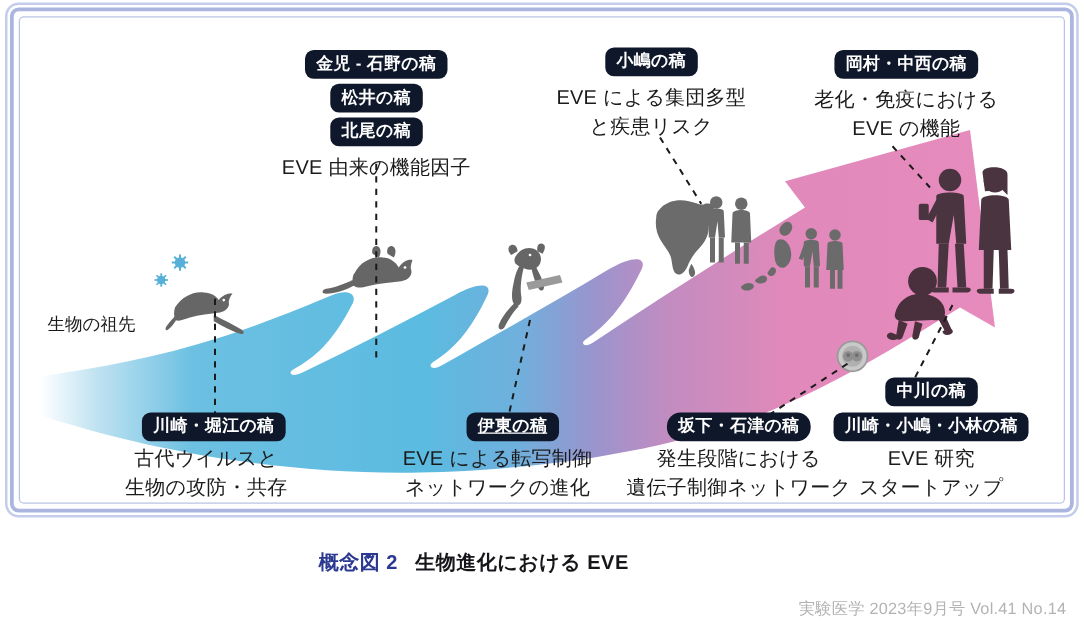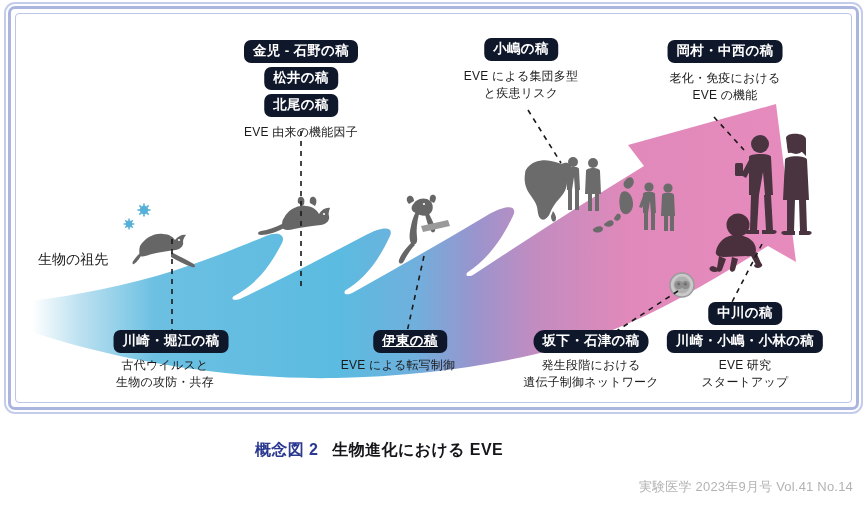--- a/index.html
+++ b/index.html
@@ -47,21 +47,21 @@
     padding:4px 9px 5px 9px;
     white-space:nowrap;
     letter-spacing:0.3px;
     transform:translateX(-50%);
     box-sizing:border-box;
   }
   
   .cap{
     position:absolute;
     color:#1b1b1b;
-    font-size:12px;
+    font-size:16px;
     line-height:1.42;
     text-align:center;
     white-space:nowrap;
     transform:translateX(-50%);
     letter-spacing:0.2px;
   }
   
   #fig-caption{
     position:absolute;
     left:0; top:440px; width:758px;
@@ -320,20 +320,21 @@
 
     <div class="badge" style="left:155px;top:316px;">川崎・堀江の稿</div>
     <div class="cap" style="left:149px;top:343px;">
       <div>古代ウイルスと</div>
       <div>生物の攻防・共存</div>
     </div>
 
     <div class="badge" style="left:394px;top:316px;text-decoration:underline;">伊東の稿</div>
     <div class="cap" style="left:382px;top:343px;">
       <div>EVE による転写制御</div>
+      <div>ネットワークの進化</div>
     </div>
 
     <div class="badge" style="left:575px;top:316px;border-radius:11px;">坂下・石津の稿</div>
     <div class="cap" style="left:575px;top:343px;">
       <div>発生段階における</div>
       <div>遺伝子制御ネットワーク</div>
     </div>
 
     <div class="badge" style="left:729px;top:288px;">中川の稿</div>
     <div class="badge" style="left:729px;top:316px;">川崎・小嶋・小林の稿</div>

